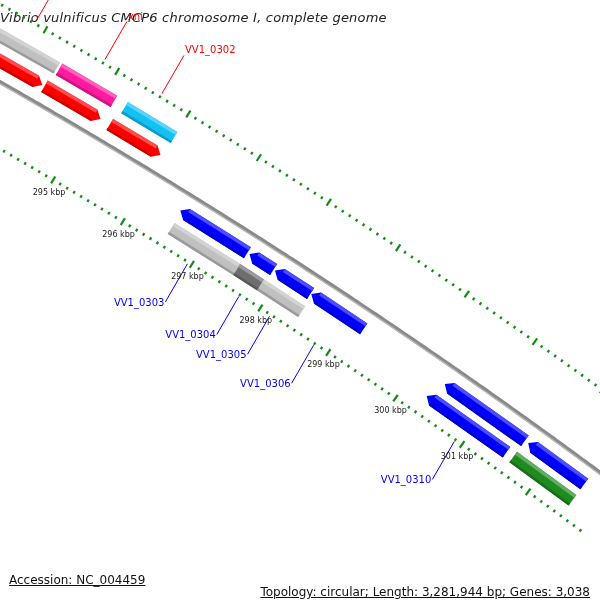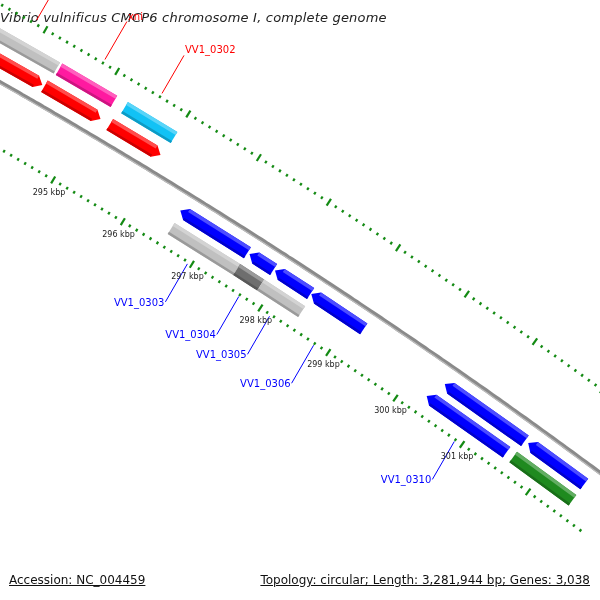--- a/index.html
+++ b/index.html
@@ -1,21 +1,21 @@
 <!DOCTYPE html>
 <html><head>
 <meta charset="utf-8">
 <style>
   html, body { margin: 0; padding: 0; background: #ffffff; }
   body { width: 600px; height: 600px; overflow: hidden; position: relative; font-family: "DejaVu Sans", sans-serif; }
   #title { position: absolute; top: 10px; left: 0; width: 600px; text-align: left; font-style: italic; font-size: 13px; color: #222; letter-spacing: 0.2px; }
   #map { position: absolute; left: 0; top: 0; }
   .footer { position: absolute; top: 573px; font-size: 12px; color: #111; text-decoration: underline; }
   #accession { left: 9px; }
-  #summary { right: 10px; }
+  #summary { right: 10px; margin-top: 12px; }
   .tick-label { font-size: 8px; fill: #222; font-family: "DejaVu Sans", sans-serif; }
   .gene-label { font-size: 10px; font-family: "DejaVu Sans", sans-serif; }
 </style>
 </head>
 <body>
 
 <div id="title">Vibrio vulnificus CMCP6 chromosome I, complete genome</div>
 
 <svg id="map" width="600" height="600" viewBox="0 0 600 600" xmlns="http://www.w3.org/2000/svg">
   <g id="outer-ticks">

